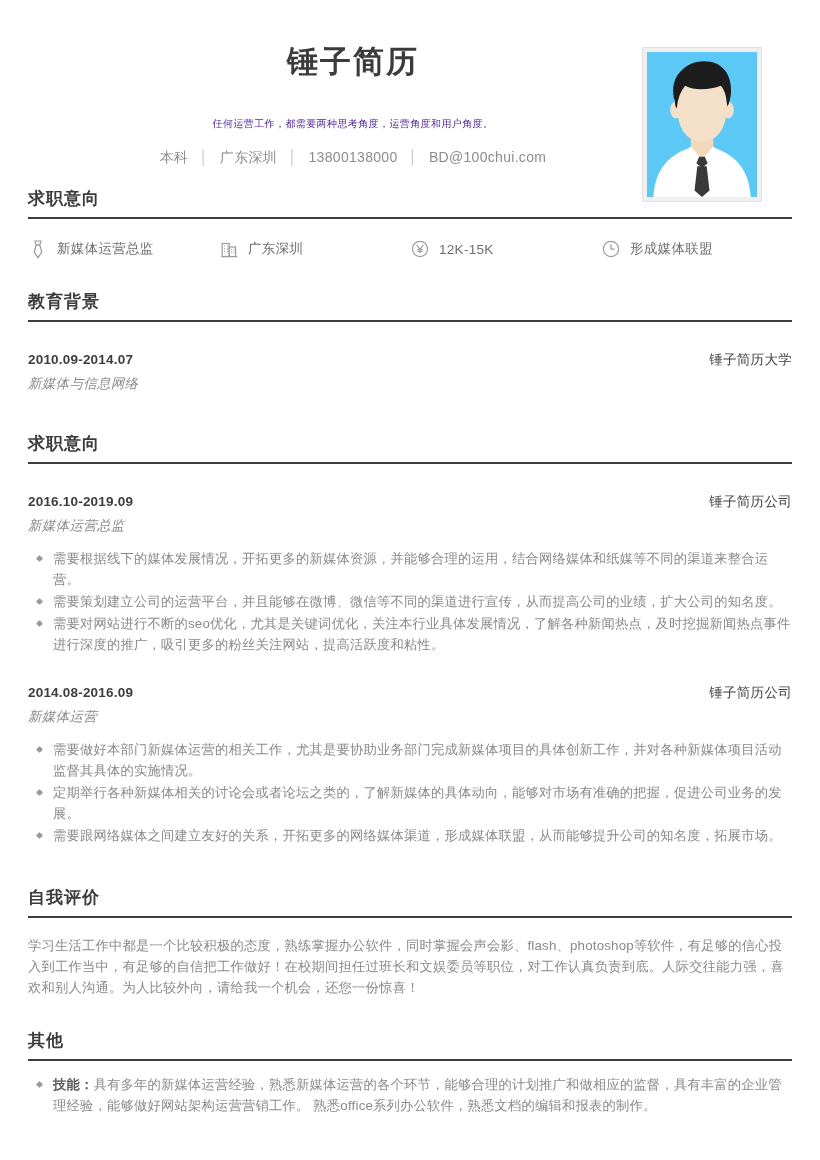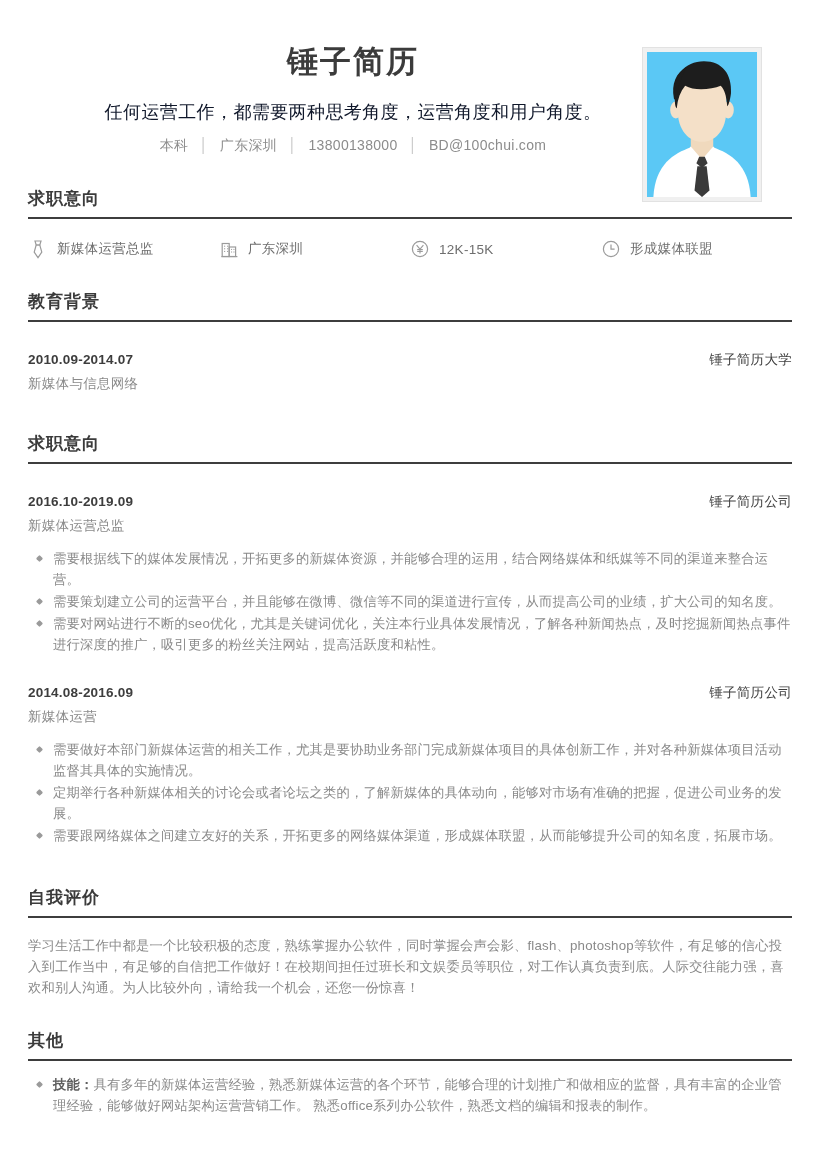--- a/index.html
+++ b/index.html
@@ -33,23 +33,23 @@
     padding-left: 10px;
   }
   .resume-title {
     font-size: 31px;
     font-weight: bold;
     color: #3b3b3b;
     letter-spacing: 2px;
     line-height: 44px;
   }
   .resume-tagline {
-    margin-top: 16px;
-    font-size: 18px;
-    color: #0f172a;
+    margin-top: 28px;
+    font-size: 10px;
+    color: #4c1d95;
     line-height: 24px;
     letter-spacing: 0.4px;
   }
   .resume-contact {
     margin-top: 9px;
     font-size: 14px;
     color: #8c8c8c;
     line-height: 24px;
     letter-spacing: 0.3px;
   }
@@ -136,20 +136,21 @@
     font-size: 13.5px;
     font-weight: normal;
     color: #3d3d3d;
     letter-spacing: 0.3px;
   }
   .entry-sub {
     margin-top: 6px;
     font-size: 13.5px;
     color: #8a8a8a;
     letter-spacing: 0.3px;
+    font-style: italic;
   }
 
   .bullets { margin-top: 13px; list-style: none; }
   .bullet {
     position: relative;
     padding-left: 25px;
     font-size: 13.3px;
     color: #8a8a8a;
     line-height: 21px;
     letter-spacing: 0.2px;

